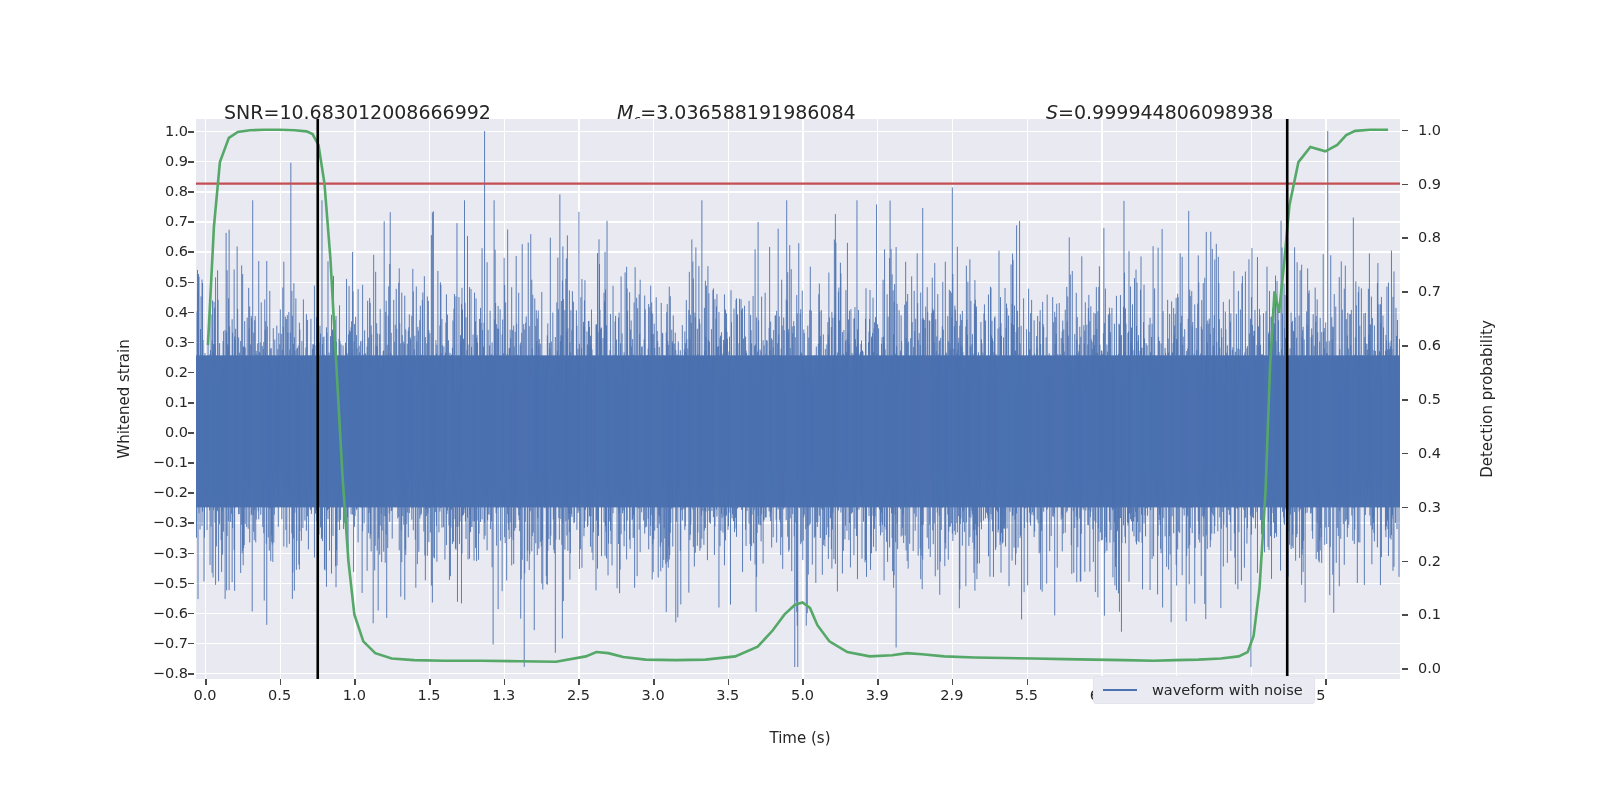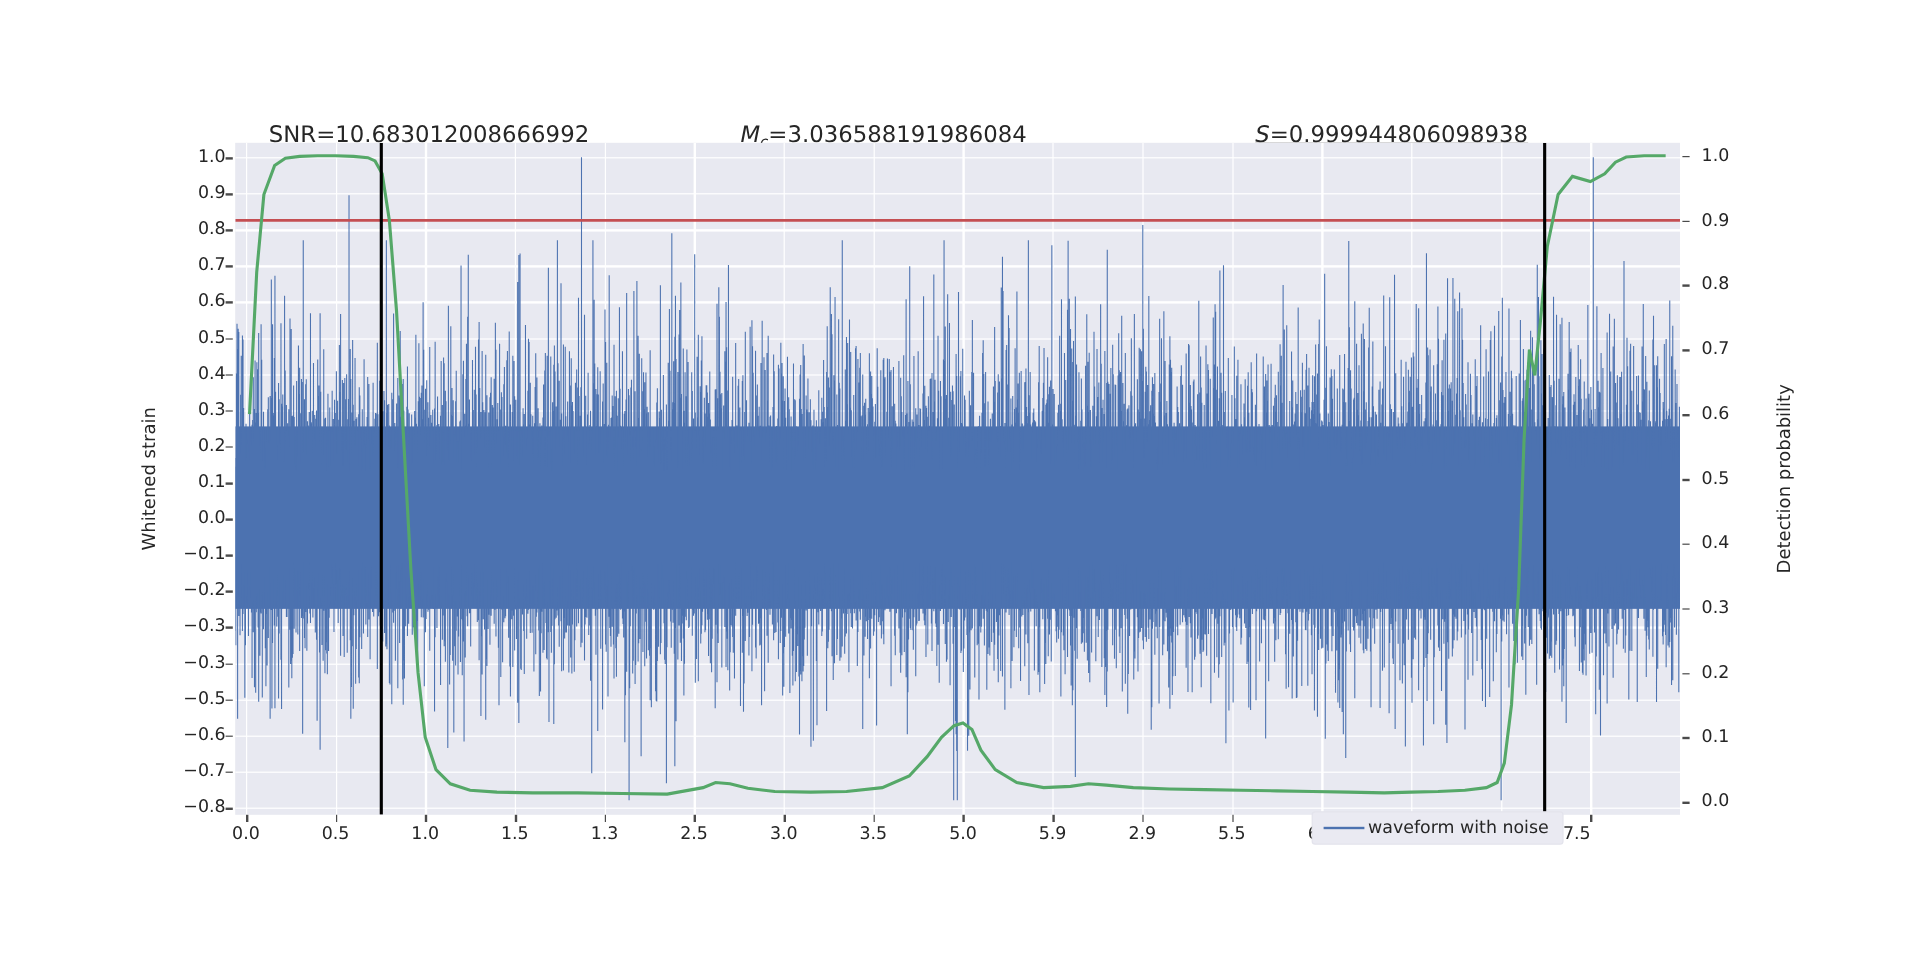--- a/index.html
+++ b/index.html
@@ -67,21 +67,21 @@
   .annot{
     position:absolute;font-size:19px;color:#262626;white-space:nowrap;
   }
   .annot .it{font-style:italic;}
   .annot sub{font-size:12.5px;font-style:italic;}
 
   
   #legend{
     position:absolute;left:1093px;top:676px;
     background:#eaeaf2;border:1px solid #e3e3ec;border-radius:3px;
-    padding:5px 11px 5px 9px;display:flex;align-items:center;gap:3px;
+    padding:5px 11px 5px 9px;display:flex;align-items:center;gap:15px;
     font-size:14.5px;color:#262626;
   }
   #legend .swatch{
     width:34px;height:0;border-top:2.4px solid #4c72b0;display:block;
   }
 </style>
 </head>
 <body>
 
 <div id="figure">
@@ -142,20 +142,21 @@
         </g>
       <line id="threshold-line" x1="0" x2="1204" y1="64.61538461538464" y2="64.61538461538464" stroke="#c44e52" stroke-width="2.2"></line>
       <polyline id="prob-line" fill="none" points="11.95,226.15 17.93,107.69 23.90,43.08 32.86,18.85 41.83,12.92 53.78,11.31 68.71,10.77 83.65,10.77 98.59,11.31 110.54,12.38 116.52,15.08 122.49,25.85 128.47,64.62 134.44,140.00 140.42,247.69 146.39,355.38 152.37,441.54 158.34,495.38 167.31,522.31 179.26,534.15 195.69,539.54 218.09,541.15 247.97,541.69 285.32,541.69 322.66,542.23 360.00,542.77 389.88,537.38 400.34,533.08 412.29,534.15 427.23,537.92 449.63,540.62 479.51,541.15 509.38,540.62 539.26,537.38 561.67,527.69 576.61,511.54 588.56,495.38 599.01,485.69 606.48,483.54 613.95,488.92 621.42,506.15 633.37,522.31 651.30,533.08 673.70,537.38 696.11,536.31 711.05,534.15 725.99,535.23 748.39,537.38 778.27,538.46 808.14,539.00 838.02,539.54 867.90,540.08 897.77,540.62 927.65,541.15 957.52,541.69 979.93,541.15 1002.34,540.62 1024.74,539.54 1042.67,537.38 1051.63,533.08 1057.61,516.92 1063.58,468.46 1069.56,371.54 1074.04,247.69 1078.52,172.31 1083.00,193.85 1087.48,150.77 1093.46,86.15 1102.42,43.08 1114.37,28.00 1129.31,32.31 1141.26,25.85 1150.22,16.15 1159.19,11.85 1174.12,10.77 1192.05,10.77" stroke="#55a868" stroke-width="2.6"></polyline>
       <g id="vline-group">
           <line x1="121.74441687344911" x2="121.74441687344911" y1="0" y2="560" stroke="#000000" stroke-width="2.6"></line>
           <line x1="1091.2183622828784" x2="1091.2183622828784" y1="0" y2="560" stroke="#000000" stroke-width="2.6"></line>
         </g>
     </svg>
   </div>
 
+  <div class="axlabel-x">Time (s)</div>
   <div class="axlabel-y-left">Whitened strain</div>
   <div class="axlabel-y-right">Detection probability</div>
 
   <div id="ticks-left">
       <div class="ytick-l" style="top: 131.043px;">1.0</div>
       <div class="tickmark left" style="top: 131.043px;"></div>
       <div class="ytick-l" style="top: 161.151px;">0.9</div>
       <div class="tickmark left" style="top: 161.151px;"></div>
       <div class="ytick-l" style="top: 191.258px;">0.8</div>
       <div class="tickmark left" style="top: 191.258px;"></div>
@@ -228,21 +229,21 @@
       <div class="xtick" style="left: 503.722px;">1.3</div>
       <div class="tickmark xt" style="left: 503.722px;"></div>
       <div class="xtick" style="left: 578.412px;">2.5</div>
       <div class="tickmark xt" style="left: 578.412px;"></div>
       <div class="xtick" style="left: 653.102px;">3.0</div>
       <div class="tickmark xt" style="left: 653.102px;"></div>
       <div class="xtick" style="left: 727.792px;">3.5</div>
       <div class="tickmark xt" style="left: 727.792px;"></div>
       <div class="xtick" style="left: 802.481px;">5.0</div>
       <div class="tickmark xt" style="left: 802.481px;"></div>
-      <div class="xtick" style="left: 877.171px;">5.9</div>
+      <div class="xtick" style="left: 877.171px;">3.9</div>
       <div class="tickmark xt" style="left: 877.171px;"></div>
       <div class="xtick" style="left: 951.861px;">2.9</div>
       <div class="tickmark xt" style="left: 951.861px;"></div>
       <div class="xtick" style="left: 1026.55px;">5.5</div>
       <div class="tickmark xt" style="left: 1026.55px;"></div>
       <div class="xtick" style="left: 1101.24px;">6.0</div>
       <div class="tickmark xt" style="left: 1101.24px;"></div>
       <div class="xtick" style="left: 1175.93px;">6.5</div>
       <div class="tickmark xt" style="left: 1175.93px;"></div>
       <div class="xtick" style="left: 1250.62px;">7.0</div>

